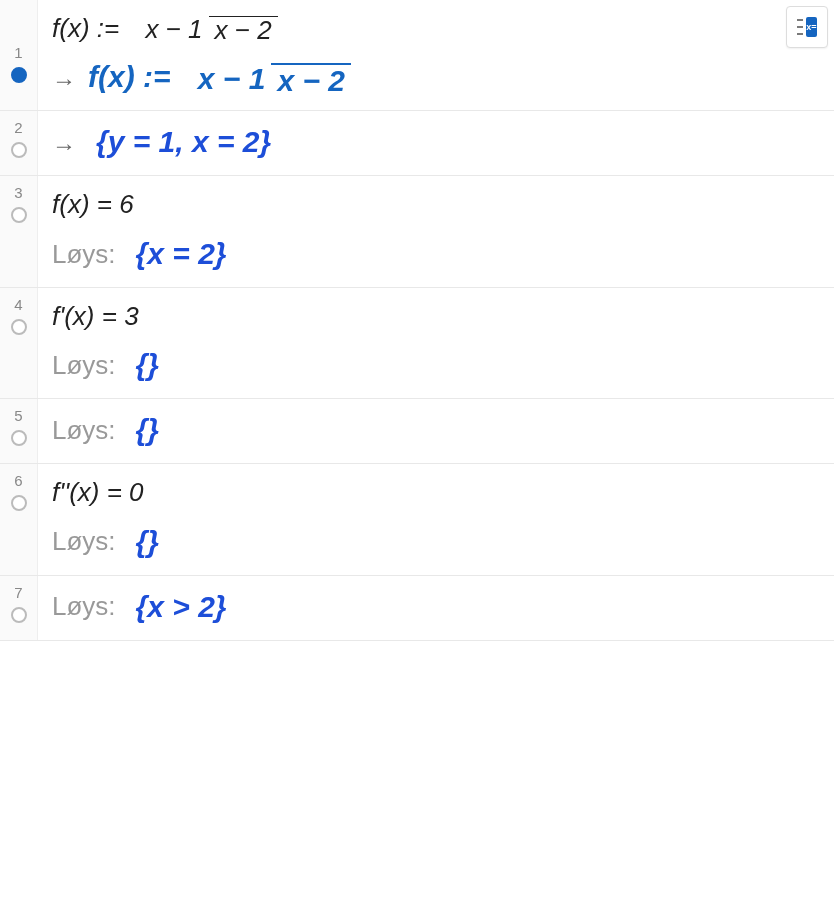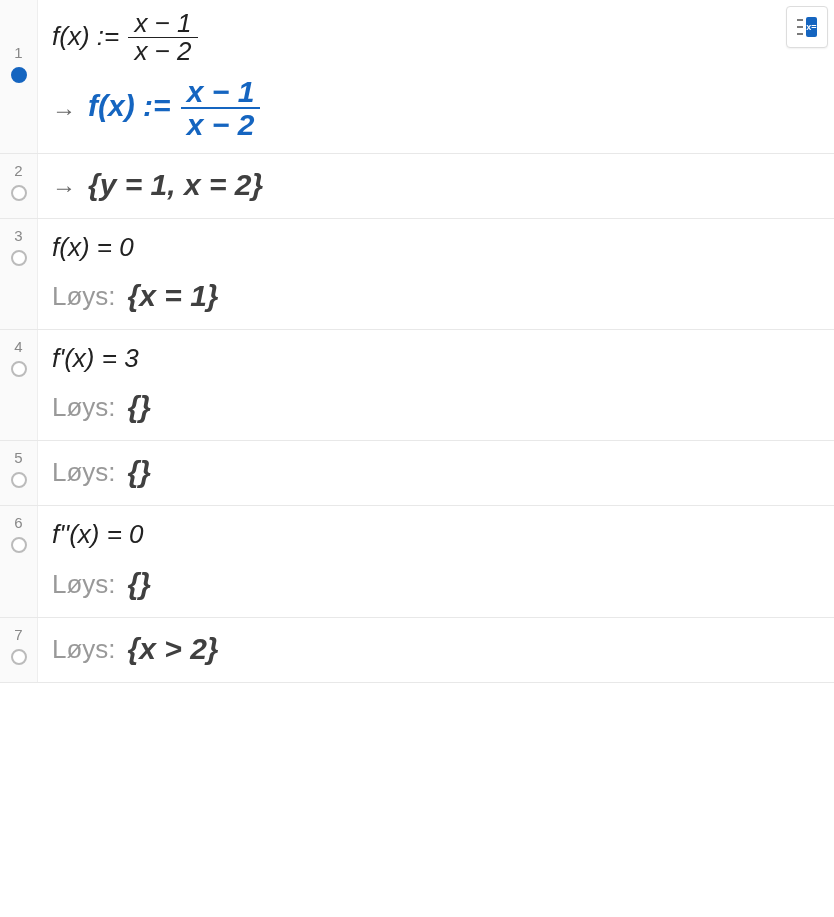--- a/index.html
+++ b/index.html
@@ -59,30 +59,30 @@
     display: flex;
     align-items: center;
     gap: 12px;
   }
   .arrow {
     font-size: 24px;
     color: #666;
     width: 24px;
     text-align: center;
   }
-  .out-bold { font-weight: 800; color: #404040; font-style: italic; }
+  .out-bold { font-weight: 800; color: #1d4ed8; font-style: italic; margin-left: 8px; }
   .out-blue { font-weight: 800; color: #1565C0; font-style: italic; }
   .loys { color: #999; font-weight: 400; font-style: normal; }
   .frac {
     display: inline-flex;
-    flex-direction: column;
+    flex-direction: row;
     align-items: flex-start;
     vertical-align: middle;
     line-height: 1.05;
-    margin: 0 2px;
+    margin: 0 13px;
   }
   .frac .num { padding: 0 6px; }
   .frac .den {
     border-top: 1.5px solid currentColor;
     padding: 0 6px 0 6px;
   }
   .frac.bold-blue .den { border-top-width: 2.5px; }
   .it { font-style: italic; }
   .bigf { font-size: 30px; }
   .row1 .gutter { padding-top: 44px; }
@@ -146,24 +146,24 @@
       </div>
     </div>
   </div>
 
   <div class="row">
     <div class="gutter">
       <span class="row-num">3</span>
       <span class="marker"></span>
     </div>
     <div class="content">
-      <div class="input-line it">f(x) = 0</div>
-      <div class="output-line">
-        <span class="loys">Løys:</span>
-        <span class="out-bold bigf">{x = 1}</span>
+      <div class="input-line it">f(x) = 6</div>
+      <div class="output-line">
+        <span class="loys">Løys:</span>
+        <span class="out-bold bigf">{x = 2}</span>
       </div>
     </div>
   </div>
 
   <div class="row">
     <div class="gutter">
       <span class="row-num">4</span>
       <span class="marker"></span>
     </div>
     <div class="content">

